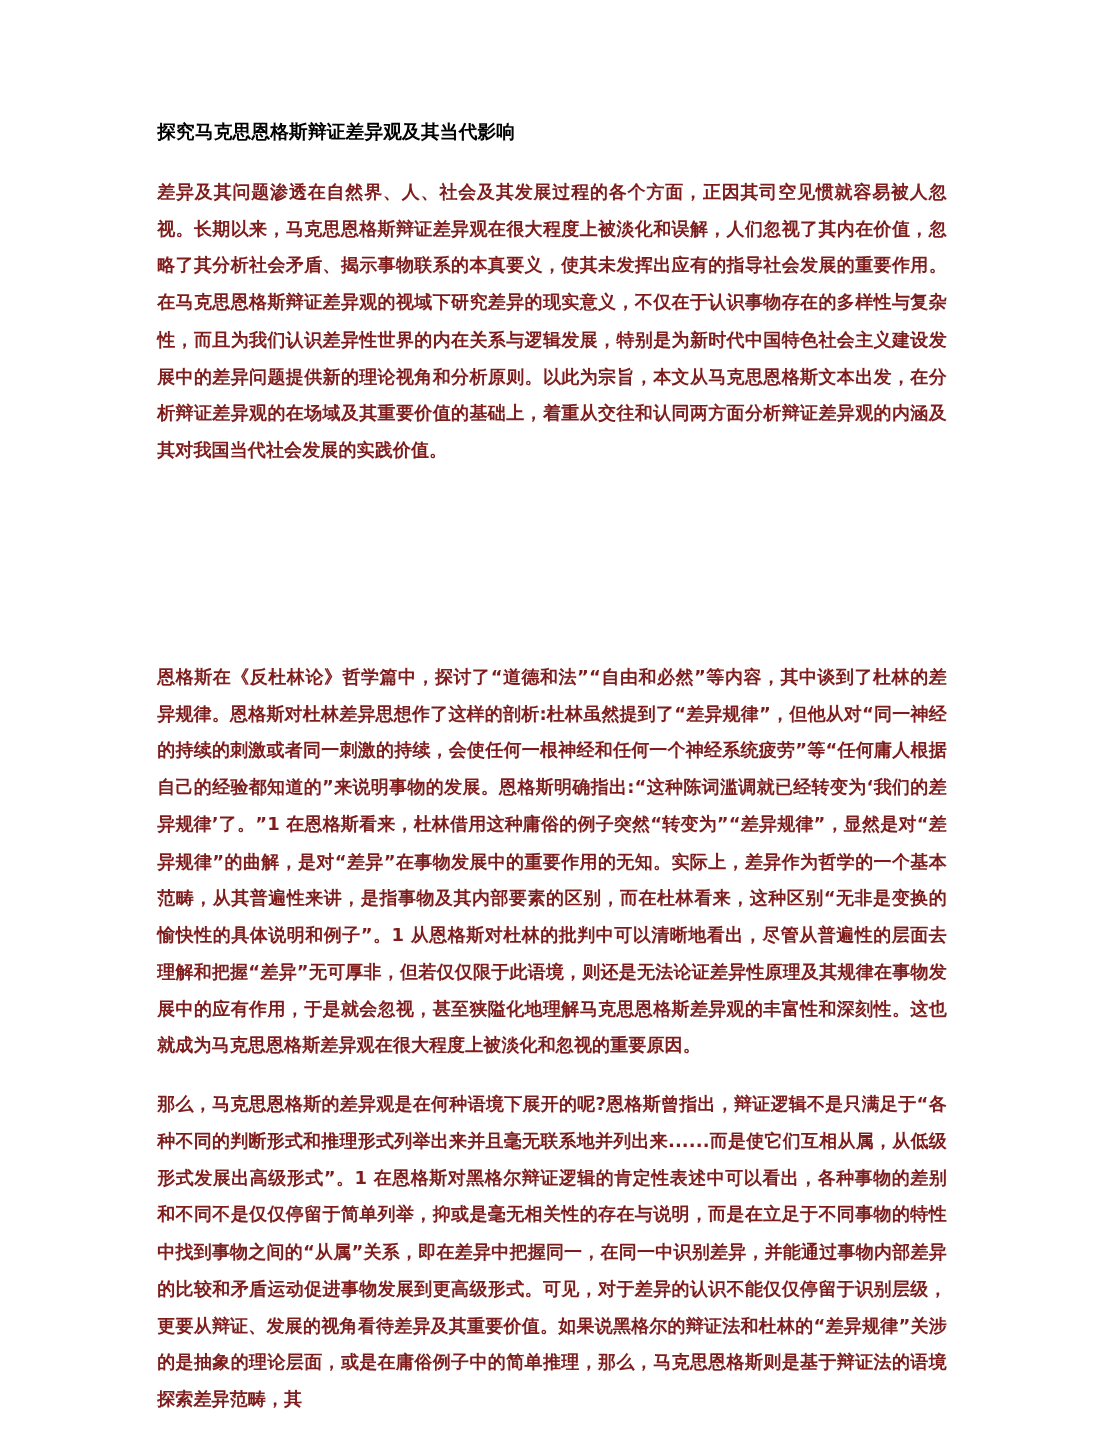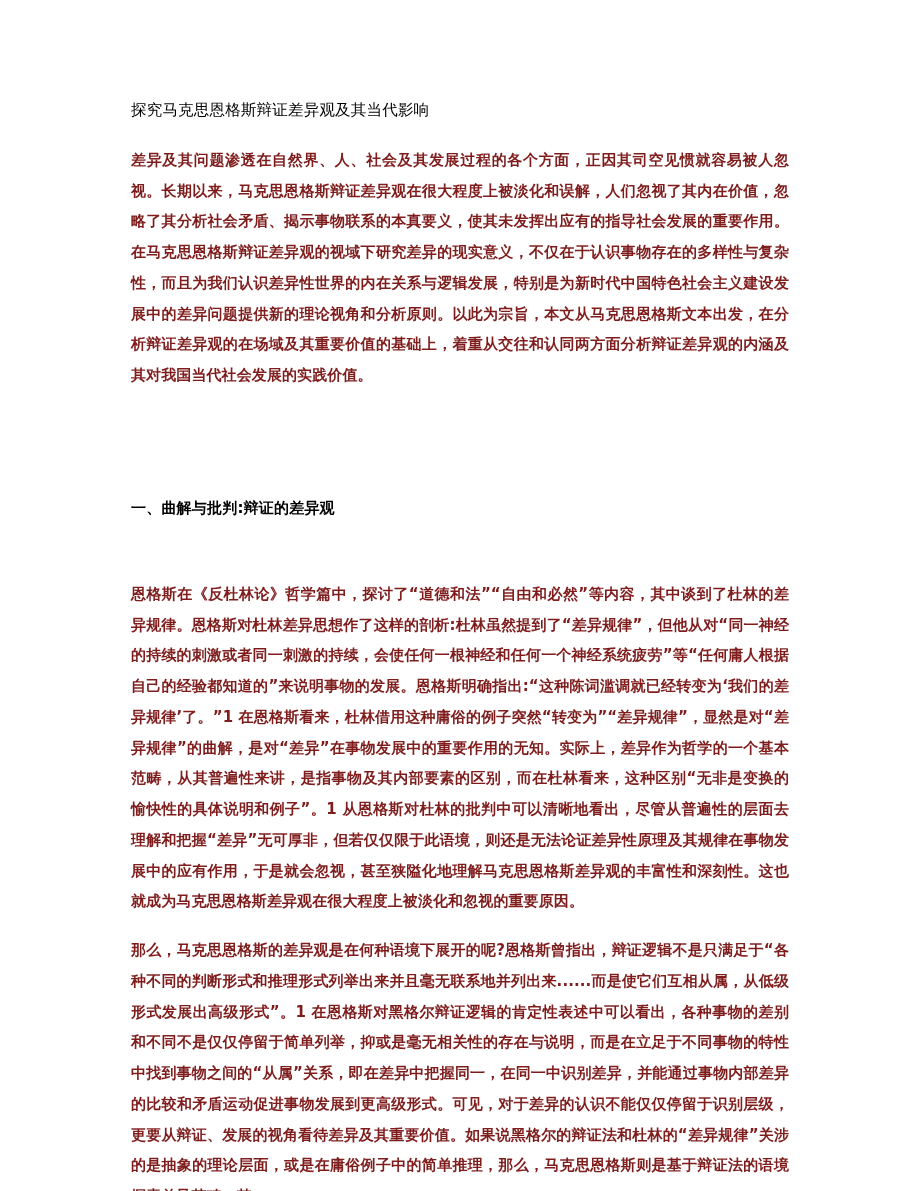--- a/index.html
+++ b/index.html
@@ -19,21 +19,21 @@
     overflow: hidden;
   }
   .content {
     position: absolute;
     left: 131px;
     top: 98px;
     width: 658px;
   }
   .doc-title {
     font-size: 15.5px;
-    font-weight: 400;
+    font-weight: 700;
     color: #000000;
     letter-spacing: 0.2px;
     line-height: 1.6;
     margin: 0 0 22px 0;
   }
   .para {
     font-size: 15px;
     font-weight: 700;
     color: #7f1d1d;
     line-height: 2.05;
@@ -62,21 +62,20 @@
 
 <div class="page">
   <div class="content">
 
     <div class="doc-title">探究马克思恩格斯辩证差异观及其当代影响</div>
 
     <div class="para">差异及其问题渗透在自然界、人、社会及其发展过程的各个方面，正因其司空见惯就容易被人忽视。长期以来，马克思恩格斯辩证差异观在很大程度上被淡化和误解，人们忽视了其内在价值，忽略了其分析社会矛盾、揭示事物联系的本真要义，使其未发挥出应有的指导社会发展的重要作用。在马克思恩格斯辩证差异观的视域下研究差异的现实意义，不仅在于认识事物存在的多样性与复杂性，而且为我们认识差异性世界的内在关系与逻辑发展，特别是为新时代中国特色社会主义建设发展中的差异问题提供新的理论视角和分析原则。以此为宗旨，本文从马克思恩格斯文本出发，在分析辩证差异观的在场域及其重要价值的基础上，着重从交往和认同两方面分析辩证差异观的内涵及其对我国当代社会发展的实践价值。</div>
 
     <div class="gap-large"></div>
 
-    <div class="section-heading">一、曲解与批判:辩证的差异观</div>
 
     <div class="gap-medium"></div>
 
     <div class="para">恩格斯在《反杜林论》哲学篇中，探讨了“道德和法”“自由和必然”等内容，其中谈到了杜林的差异规律。恩格斯对杜林差异思想作了这样的剖析:杜林虽然提到了“差异规律”，但他从对“同一神经的持续的刺激或者同一刺激的持续，会使任何一根神经和任何一个神经系统疲劳”等“任何庸人根据自己的经验都知道的”来说明事物的发展。恩格斯明确指出:“这种陈词滥调就已经转变为‘我们的差异规律’了。”1 在恩格斯看来，杜林借用这种庸俗的例子突然“转变为”“差异规律”，显然是对“差异规律”的曲解，是对“差异”在事物发展中的重要作用的无知。实际上，差异作为哲学的一个基本范畴，从其普遍性来讲，是指事物及其内部要素的区别，而在杜林看来，这种区别“无非是变换的愉快性的具体说明和例子”。1 从恩格斯对杜林的批判中可以清晰地看出，尽管从普遍性的层面去理解和把握“差异”无可厚非，但若仅仅限于此语境，则还是无法论证差异性原理及其规律在事物发展中的应有作用，于是就会忽视，甚至狭隘化地理解马克思恩格斯差异观的丰富性和深刻性。这也就成为马克思恩格斯差异观在很大程度上被淡化和忽视的重要原因。</div>
 
     <div class="para">那么，马克思恩格斯的差异观是在何种语境下展开的呢?恩格斯曾指出，辩证逻辑不是只满足于“各种不同的判断形式和推理形式列举出来并且毫无联系地并列出来......而是使它们互相从属，从低级形式发展出高级形式”。1 在恩格斯对黑格尔辩证逻辑的肯定性表述中可以看出，各种事物的差别和不同不是仅仅停留于简单列举，抑或是毫无相关性的存在与说明，而是在立足于不同事物的特性中找到事物之间的“从属”关系，即在差异中把握同一，在同一中识别差异，并能通过事物内部差异的比较和矛盾运动促进事物发展到更高级形式。可见，对于差异的认识不能仅仅停留于识别层级，更要从辩证、发展的视角看待差异及其重要价值。如果说黑格尔的辩证法和杜林的“差异规律”关涉的是抽象的理论层面，或是在庸俗例子中的简单推理，那么，马克思恩格斯则是基于辩证法的语境探索差异范畴，其</div>
 
   </div>
 </div>
 

